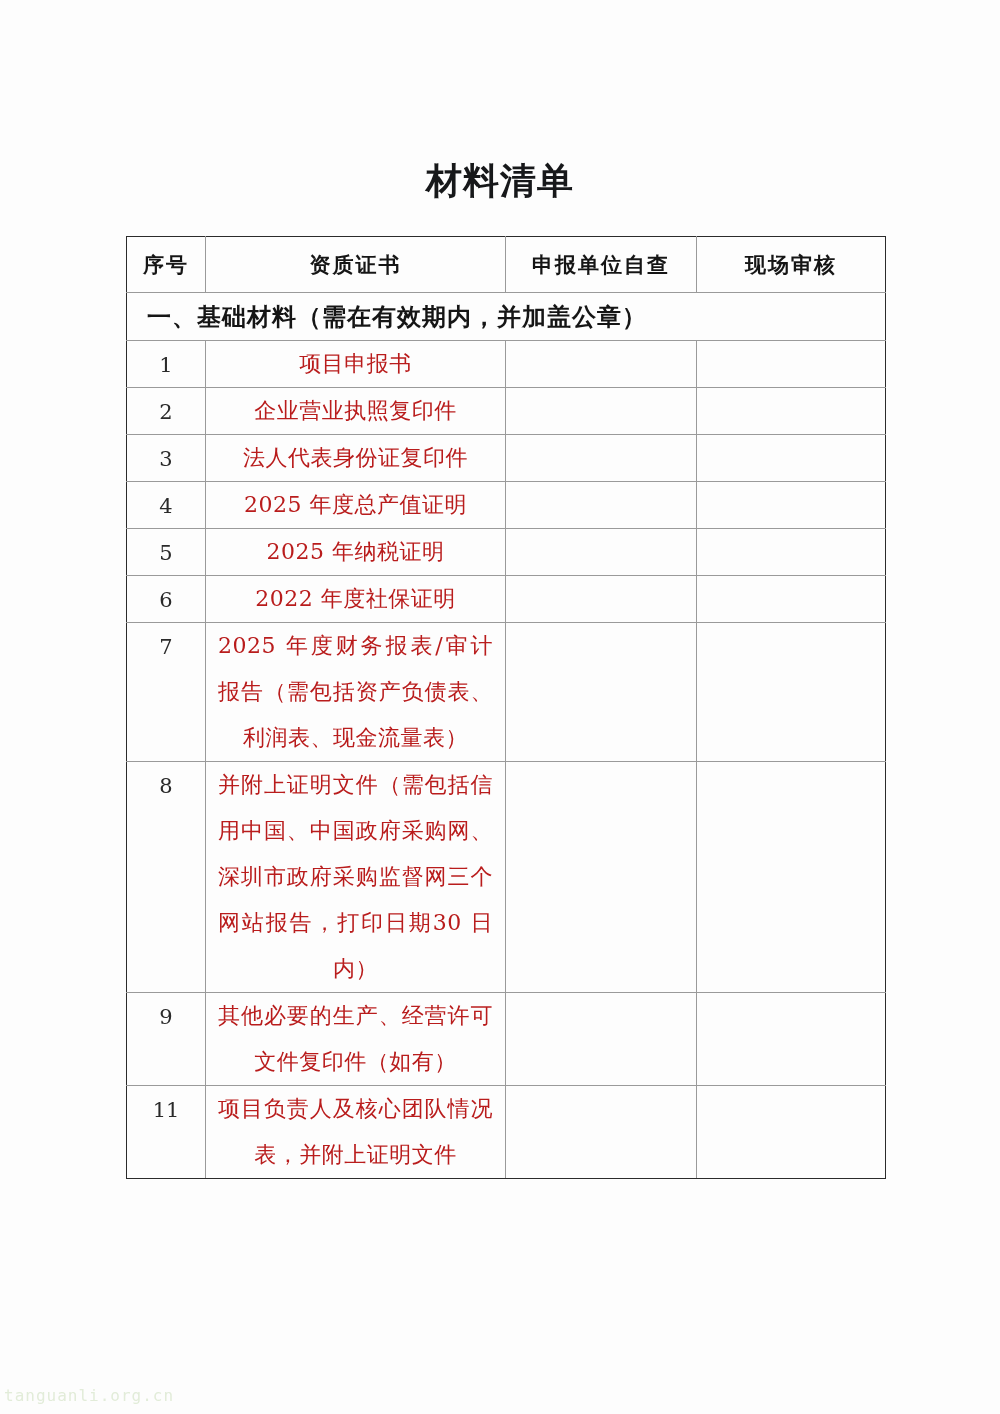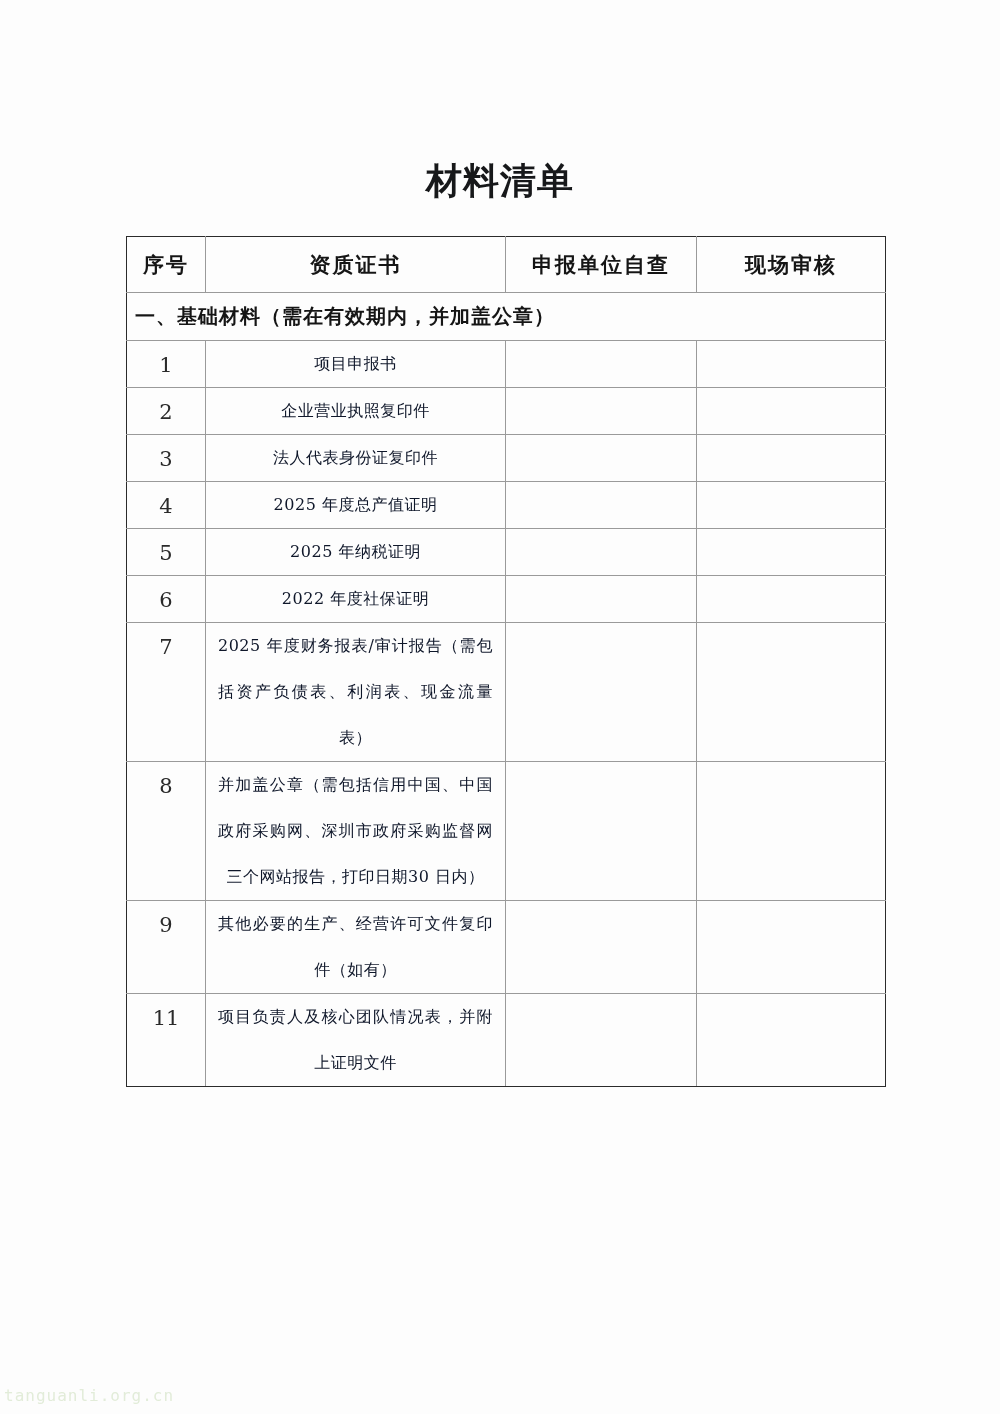--- a/index.html
+++ b/index.html
@@ -84,39 +84,40 @@
 
   
   .sect-row td { height: 47px; }
   .sect-cell {
     height: 47px;
     display: flex;
     align-items: center;
     padding-left: 8px;
     font-family: "DejaVu Serif", "Liberation Serif", serif;
     font-weight: 700;
-    font-size: 20px;
+    font-size: 24px;
     letter-spacing: 1px;
     color: #151515;
     white-space: nowrap;
+    margin-left: 12px;
   }
 
   
   .no-cell {
     font-size: 21px;
     text-align: center;
     color: #2a2a2a;
     padding-top: 12px;
     padding-bottom: 10px;
     font-family: "DejaVu Serif", "Liberation Serif", serif;
     line-height: 24px;
   }
   .mat-cell {
-    font-size: 16px;
-    color: #0f172a;
+    font-size: 22px;
+    color: #b91c1c;
     line-height: 46px;
     padding: 0 12px;
     font-family: "DejaVu Serif", "Liberation Serif", serif;
     letter-spacing: 0.5px;
     text-align: justify;
     text-align-last: center;
   }
   .mat-cell.single {
     text-align: center;
     text-align-last: center;
@@ -273,21 +274,21 @@
             </td>
             <td>
               <div class="mat-cell blank-cell"></div>
             </td>
           </tr>
           <tr class="item-row">
             <td>
               <div class="no-cell">8</div>
             </td>
             <td>
-              <div class="mat-cell just">并加盖公章（需包括信用中国、中国政府采购网、深圳市政府采购监督网三个网站报告，打印日期30 日内）</div>
+              <div class="mat-cell just">并附上证明文件（需包括信用中国、中国政府采购网、深圳市政府采购监督网三个网站报告，打印日期30 日内）</div>
             </td>
             <td>
               <div class="mat-cell blank-cell"></div>
             </td>
             <td>
               <div class="mat-cell blank-cell"></div>
             </td>
           </tr>
           <tr class="item-row">
             <td>

